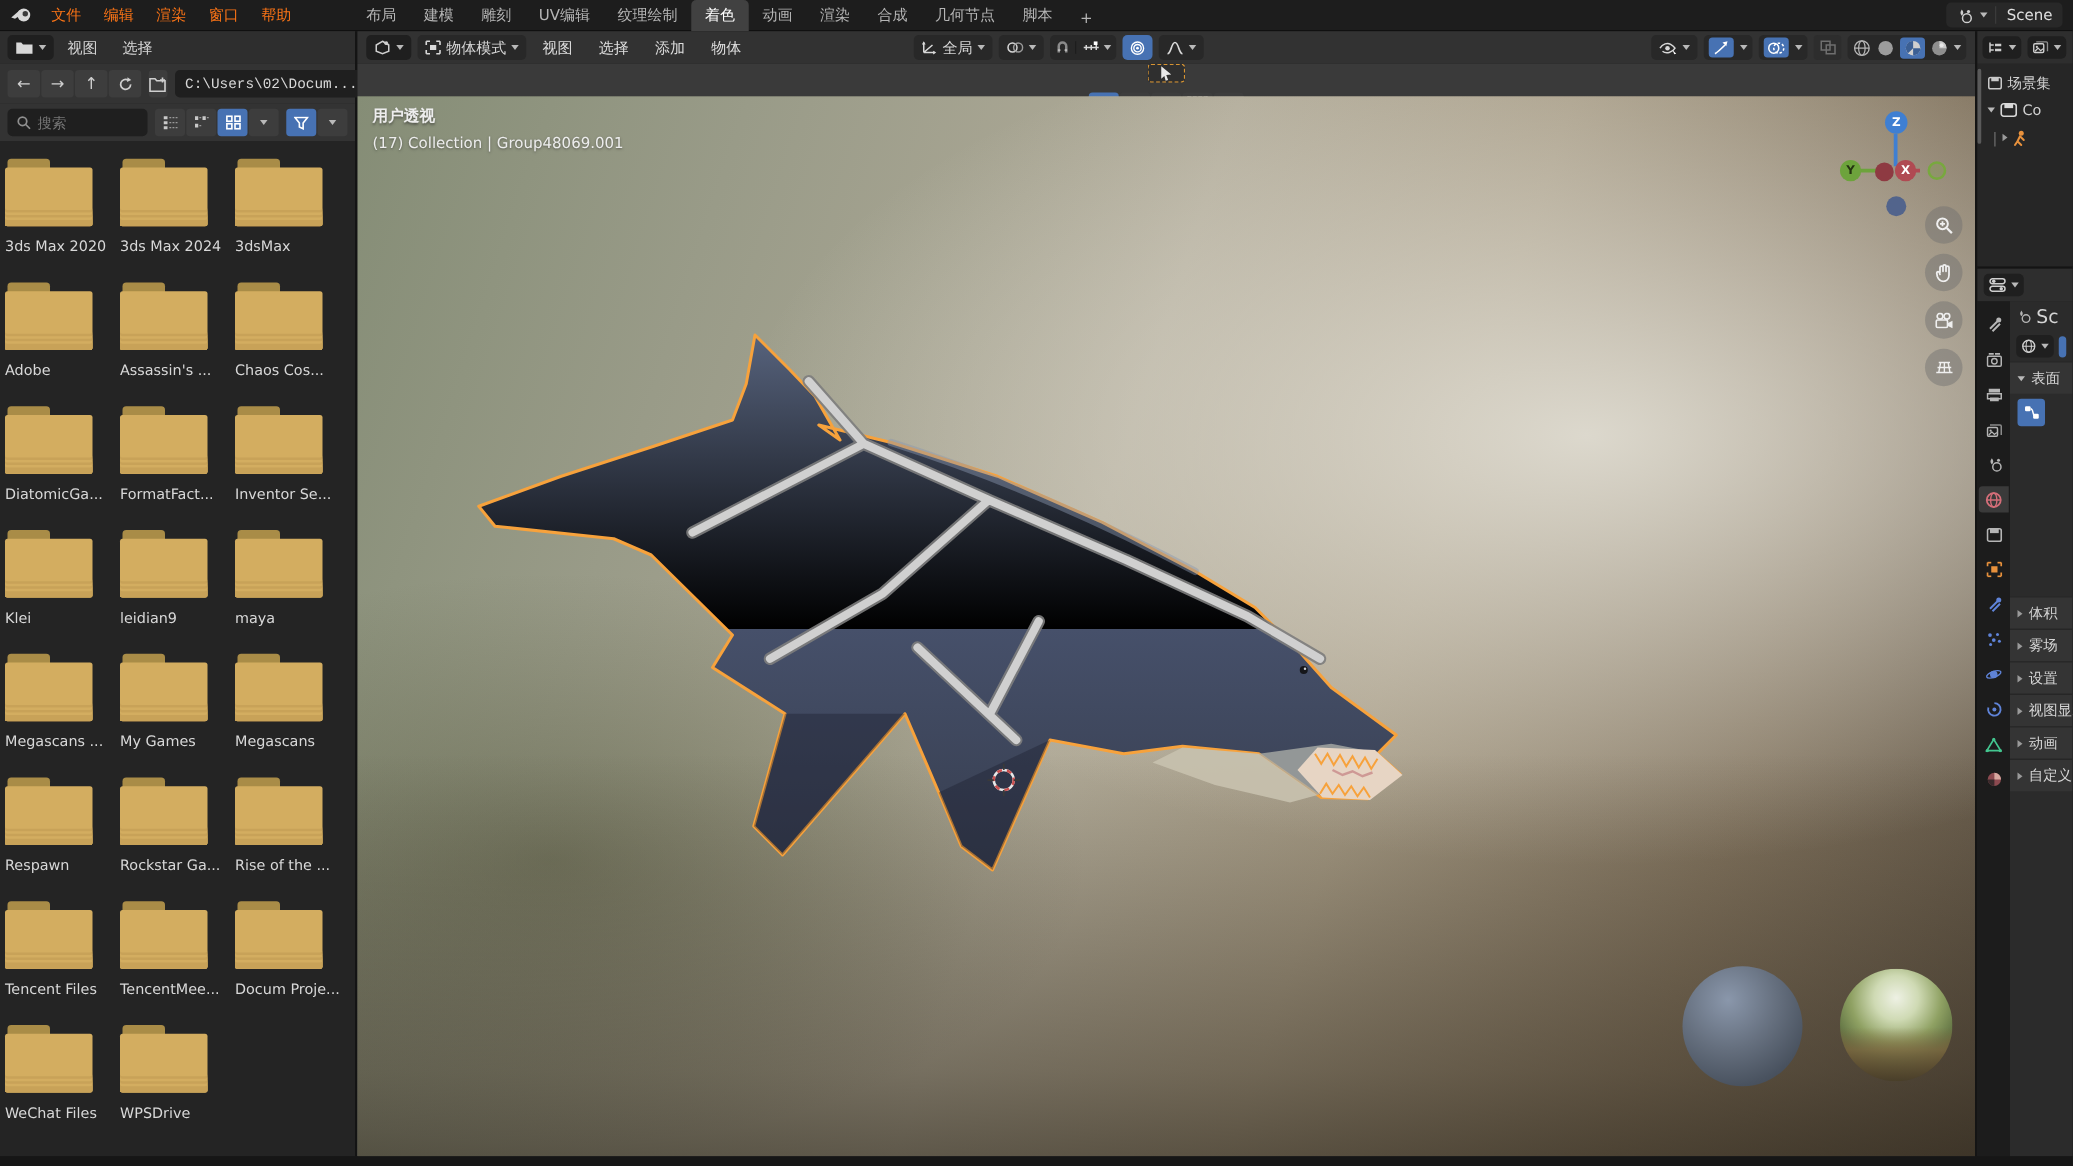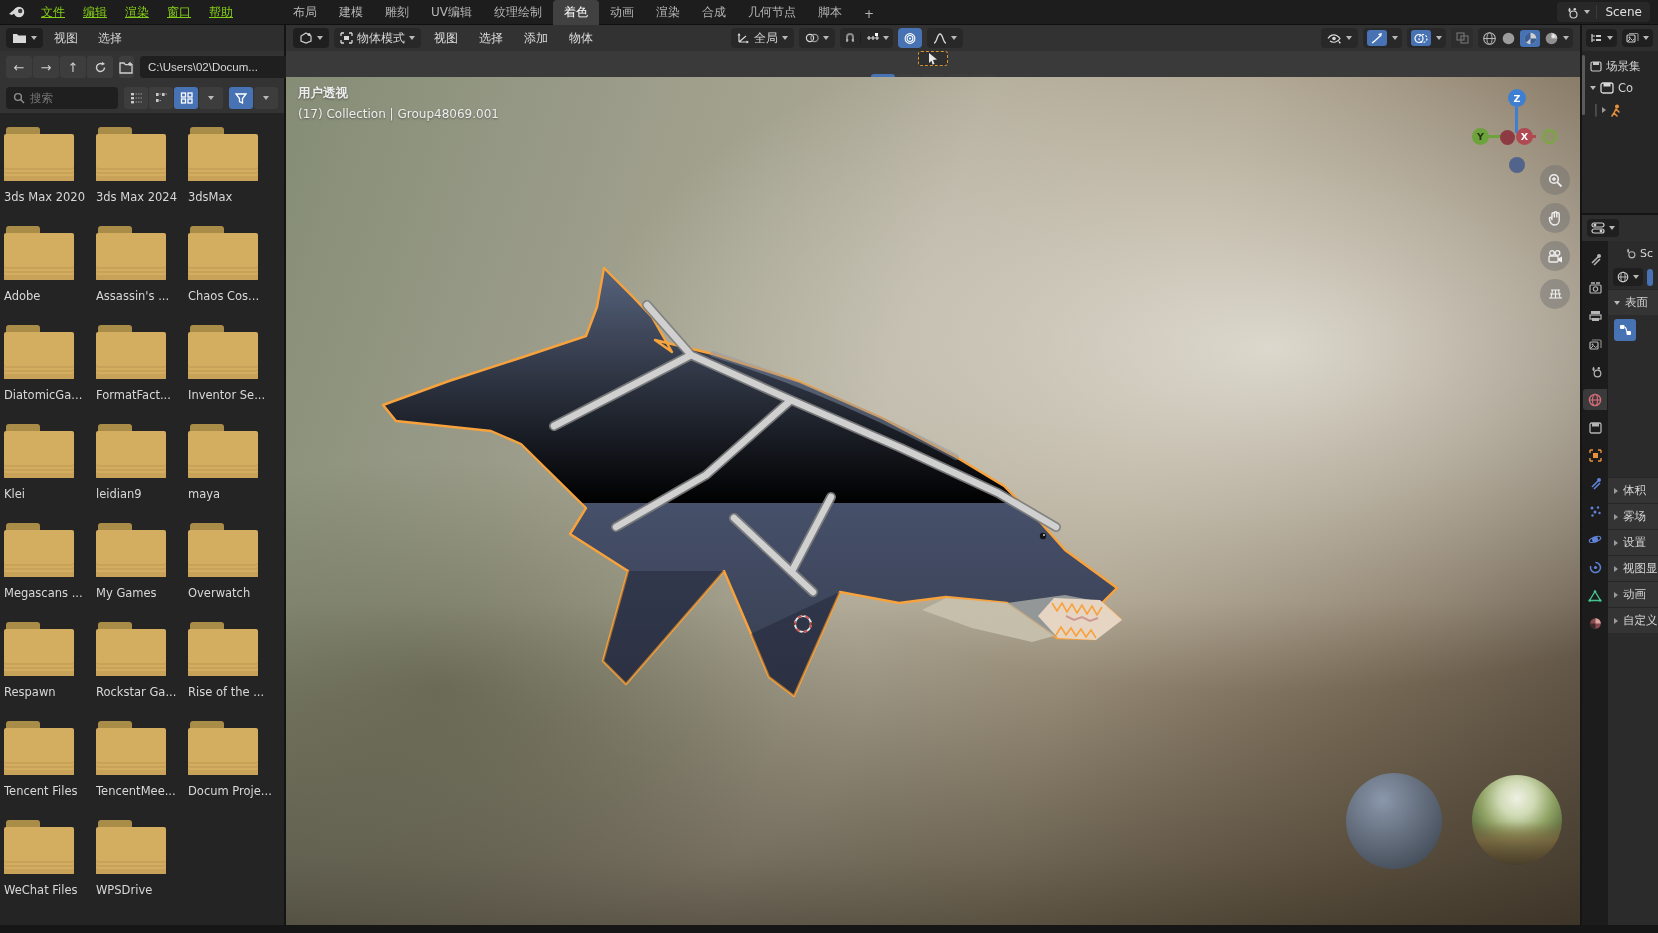--- a/index.html
+++ b/index.html
@@ -12,37 +12,37 @@
   .cr { width:0; height:0; border-top:3.5px solid transparent; border-bottom:3.5px solid transparent;
         border-left:4px solid #9a9a9a; display:inline-block; }
   .hw { display:flex; align-items:center; gap:4px; background:#282828; border-radius:4px;
         padding:2px 6px; height:20px; }
   .hw.blue { background:#4772b3; }
   .btn { background:#3d3d3d; border-radius:3px; display:flex; align-items:center; justify-content:center; }
 
   
   #topbar { position:absolute; top:0; left:0; width:1658px; height:25px; background:#1d1d1d;
     display:flex; align-items:center; padding:0 8px; border-bottom:1px solid #101010; }
-  #topbar .menu { padding:2px 9px; color:#84cc16;text-decoration:underline; }
+  #topbar .menu { padding:2px 9px; color:#f97316; }
   .wtabs { display:flex; margin-left:40px; height:25px; align-items:flex-end; }
   .wtab { padding:4px 11px; color:#b5b5b5; border-radius:4px 4px 0 0; }
   .wtab.active { background:#414141; color:#fff; }
   #scene-widget { margin-left:auto; display:flex; align-items:center; gap:6px; background:#282828;
     border-radius:4px; padding:2px 8px; height:20px; color:#e0e0e0; }
 
   
   #filebrowser { position:absolute; top:25px; left:0; width:286px; height:900px; background:#242424;
     display:flex; flex-direction:column; border-right:2px solid #141414; }
   .fb-menubar { height:26px; background:#2e2e2e; display:flex; align-items:center; padding:0 6px; gap:2px; }
   .fb-menubar .menu { padding:2px 9px; }
   .fb-navrow { height:32px; background:#333; display:flex; align-items:center; padding:0 6px; gap:6px; }
   .navgrp { display:flex; gap:1px; }
   .navgrp .btn { width:26px; height:22px; color:#cfcfcf; font-size:13px; }
   .fb-path { flex:1; background:#1f1f1f; border:none; border-radius:4px; height:22px; color:#d8d8d8;
-    padding:0 8px; font-size:11.5px; font-family:Liberation Sans, sans-serif; }
+    padding:0 8px; font-size:11.5px; font-family:Liberation Mono, monospace; }
   .fb-searchrow { height:30px; background:#333; display:flex; align-items:center; padding:0 6px; gap:6px; }
   .fb-search { flex:1; display:flex; align-items:center; gap:5px; background:#1f1f1f; border-radius:4px;
     height:22px; padding:0 7px; }
   .fb-search input { background:transparent; border:none; outline:none; color:#cfcfcf; width:70px;
     font-family:inherit; font-size:11.5px; }
   .dispgrp { display:flex; gap:1px; }
   .dispgrp .btn { width:24px; height:22px; }
   .dispgrp .btn.active { background:#4772b3; }
   .fb-files { flex:1; background:#242424; display:grid; grid-template-columns:repeat(3,1fr);
     grid-auto-rows:99px; padding:14px 4px 0 4px; overflow:hidden; }
@@ -112,21 +112,21 @@
     font-size:11.5px; color:#d2d2d2; overflow:hidden; }
   .props { flex:1; display:flex; flex-direction:column; border-top:2px solid #141414; }
   .props-header { height:26px; background:#2e2e2e; display:flex; align-items:center; padding:0 5px; gap:4px; }
   .props-main { flex:1; display:flex; }
   .ptabs { width:26px; background:#1c1c1c; display:flex; flex-direction:column; align-items:center;
     padding-top:8px; gap:7px; }
   .ptab { width:24px; height:21px; display:flex; align-items:center; justify-content:center; border-radius:3px 0 0 3px; }
   .ptab.active { background:#3a3a3a; }
   .pcontent { flex:1; background:#2b2b2b; overflow:hidden; }
   .prow { display:flex; align-items:center; gap:4px; height:24px; padding:0 5px; white-space:nowrap;
-    overflow:hidden; font-size:11px;justify-content:flex-end; }
+    overflow:hidden; font-size:15px; }
   .ppanel { height:26px; background:#343434; border-top:1px solid #262626; display:flex; align-items:center;
     gap:5px; padding:0 6px; white-space:nowrap; overflow:hidden; font-size:11.5px; color:#d5d5d5; }
   .bluefield { flex:1; height:17px; background:#4772b3; border-radius:3px; }
   .node-btn { width:22px; height:22px; background:#4772b3; border-radius:3px; margin:4px 0 0 6px;
     display:flex; align-items:center; justify-content:center; }
 
   #bottom-strip { position:absolute; left:0; bottom:0; width:1658px; height:8px; background:#161616; }
   svg { display:block; }
 </style>
 </head>
@@ -303,21 +303,21 @@
     <div class="fcell">
         <div class="folder"></div>
         <div class="flabel">Megascans ...</div>
       </div>
     <div class="fcell">
         <div class="folder"></div>
         <div class="flabel">My Games</div>
       </div>
     <div class="fcell">
         <div class="folder"></div>
-        <div class="flabel">Overwatch</div>
+        <div class="flabel">Megascans</div>
       </div>
     <div class="fcell">
         <div class="folder"></div>
         <div class="flabel">Respawn</div>
       </div>
     <div class="fcell">
         <div class="folder"></div>
         <div class="flabel">Rockstar Ga...</div>
       </div>
     <div class="fcell">

